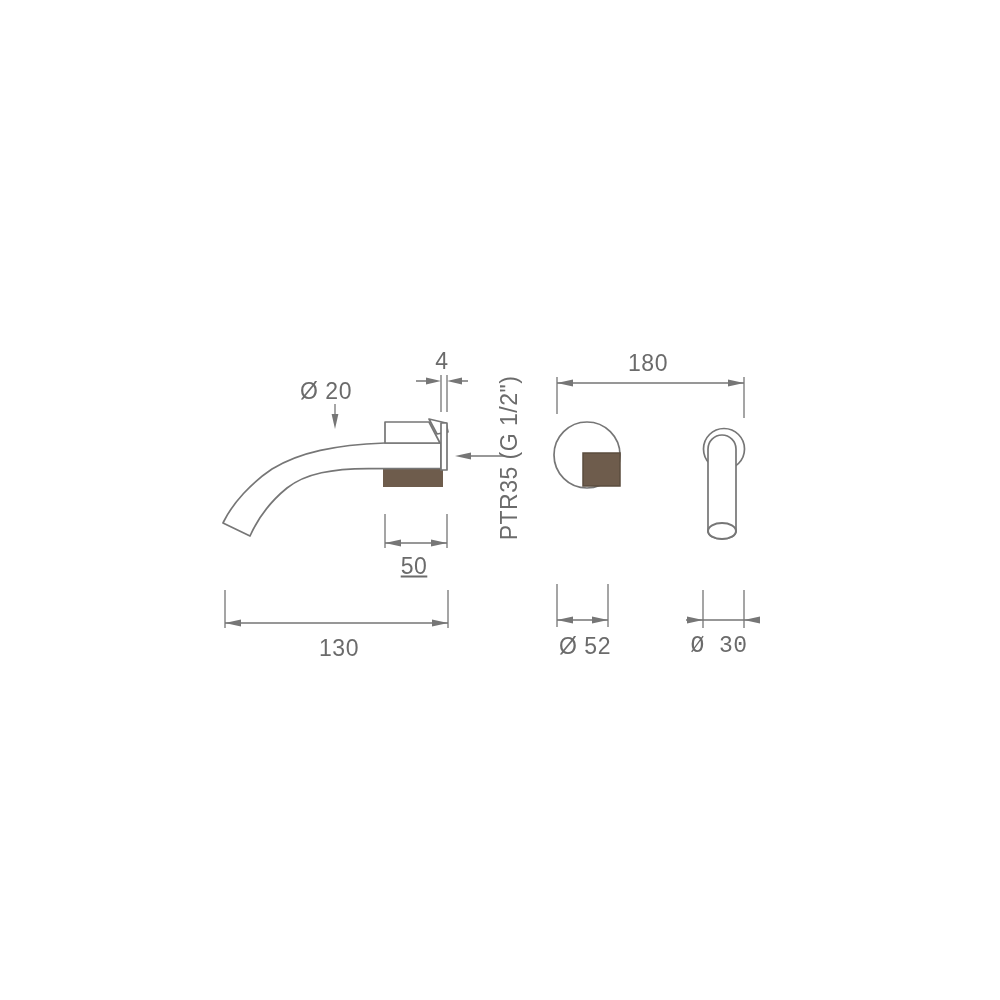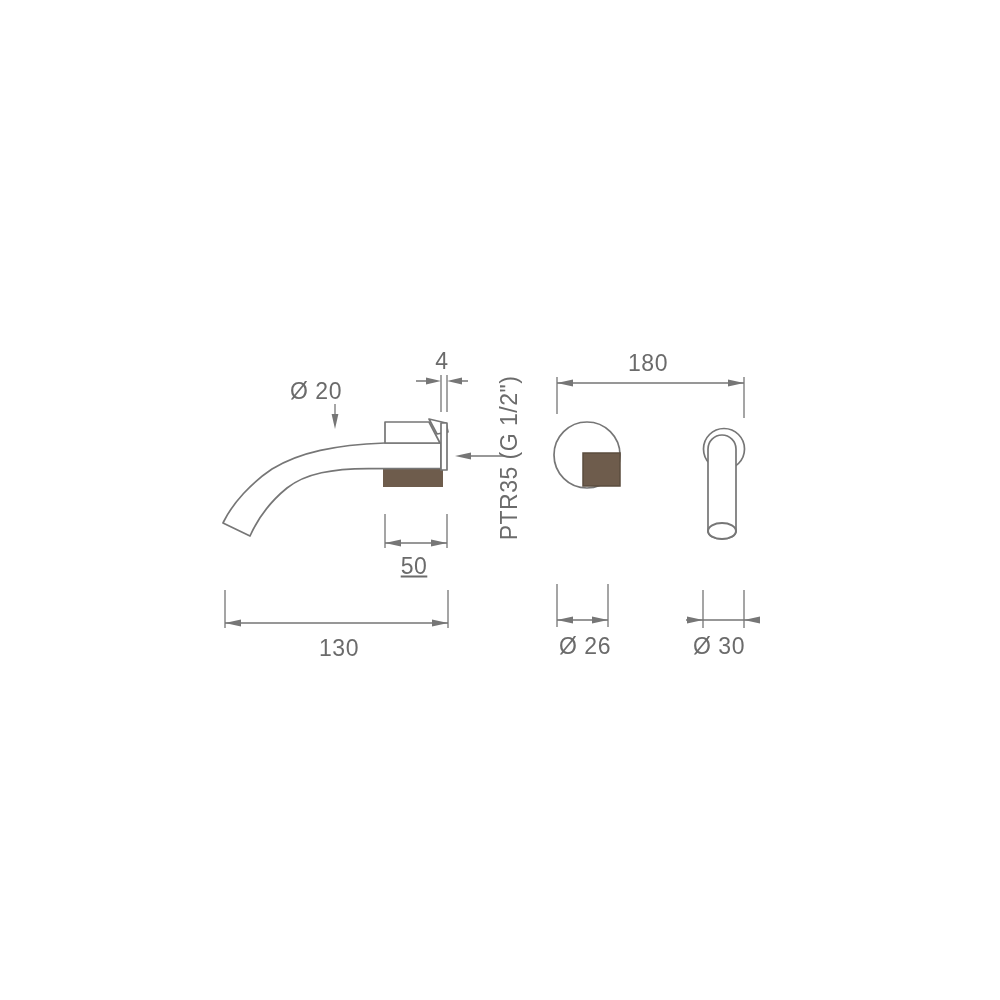--- a/index.html
+++ b/index.html
@@ -142,27 +142,27 @@
 
     <g>
       <path class="lines" d="M703,590 V628 M744,590 V628 M686,620 H759"></path>
       <polygon class="arrow" points="703,620 687,616.4 687,623.6"></polygon>
       <polygon class="arrow" points="744,620 760,616.4 760,623.6"></polygon>
     </g>
   </svg>
 
   <span class="dim-label" style="left:442px; top:361px;">4</span>
 
-  <span class="dim-label" style="left:316px; top:391px;">Ø 20</span>
+  <span class="dim-label" style="left:326px; top:391px;">Ø 20</span>
 
   <span class="dim-label" style="left:648px; top:363px;">180</span>
 
   <span class="dim-label vertical" style="left:509px; top:458px;">PTR35 (G 1/2")</span>
 
   <span class="dim-label" style="left:414px; top:566px;text-decoration:underline;">50</span>
 
   <span class="dim-label" style="left:339px; top:648px;">130</span>
 
-  <span class="dim-label" style="left:585px; top:646px;">Ø 26</span>
+  <span class="dim-label" style="left:585px; top:646px;">Ø 52</span>
 
-  <span class="dim-label" style="left:719px; top:646px;">Ø 30</span>
+  <span class="dim-label" style="left:719px; top:646px;font-family:Liberation Mono, monospace;">Ø 30</span>
 
 </div>
 
 </body></html>

